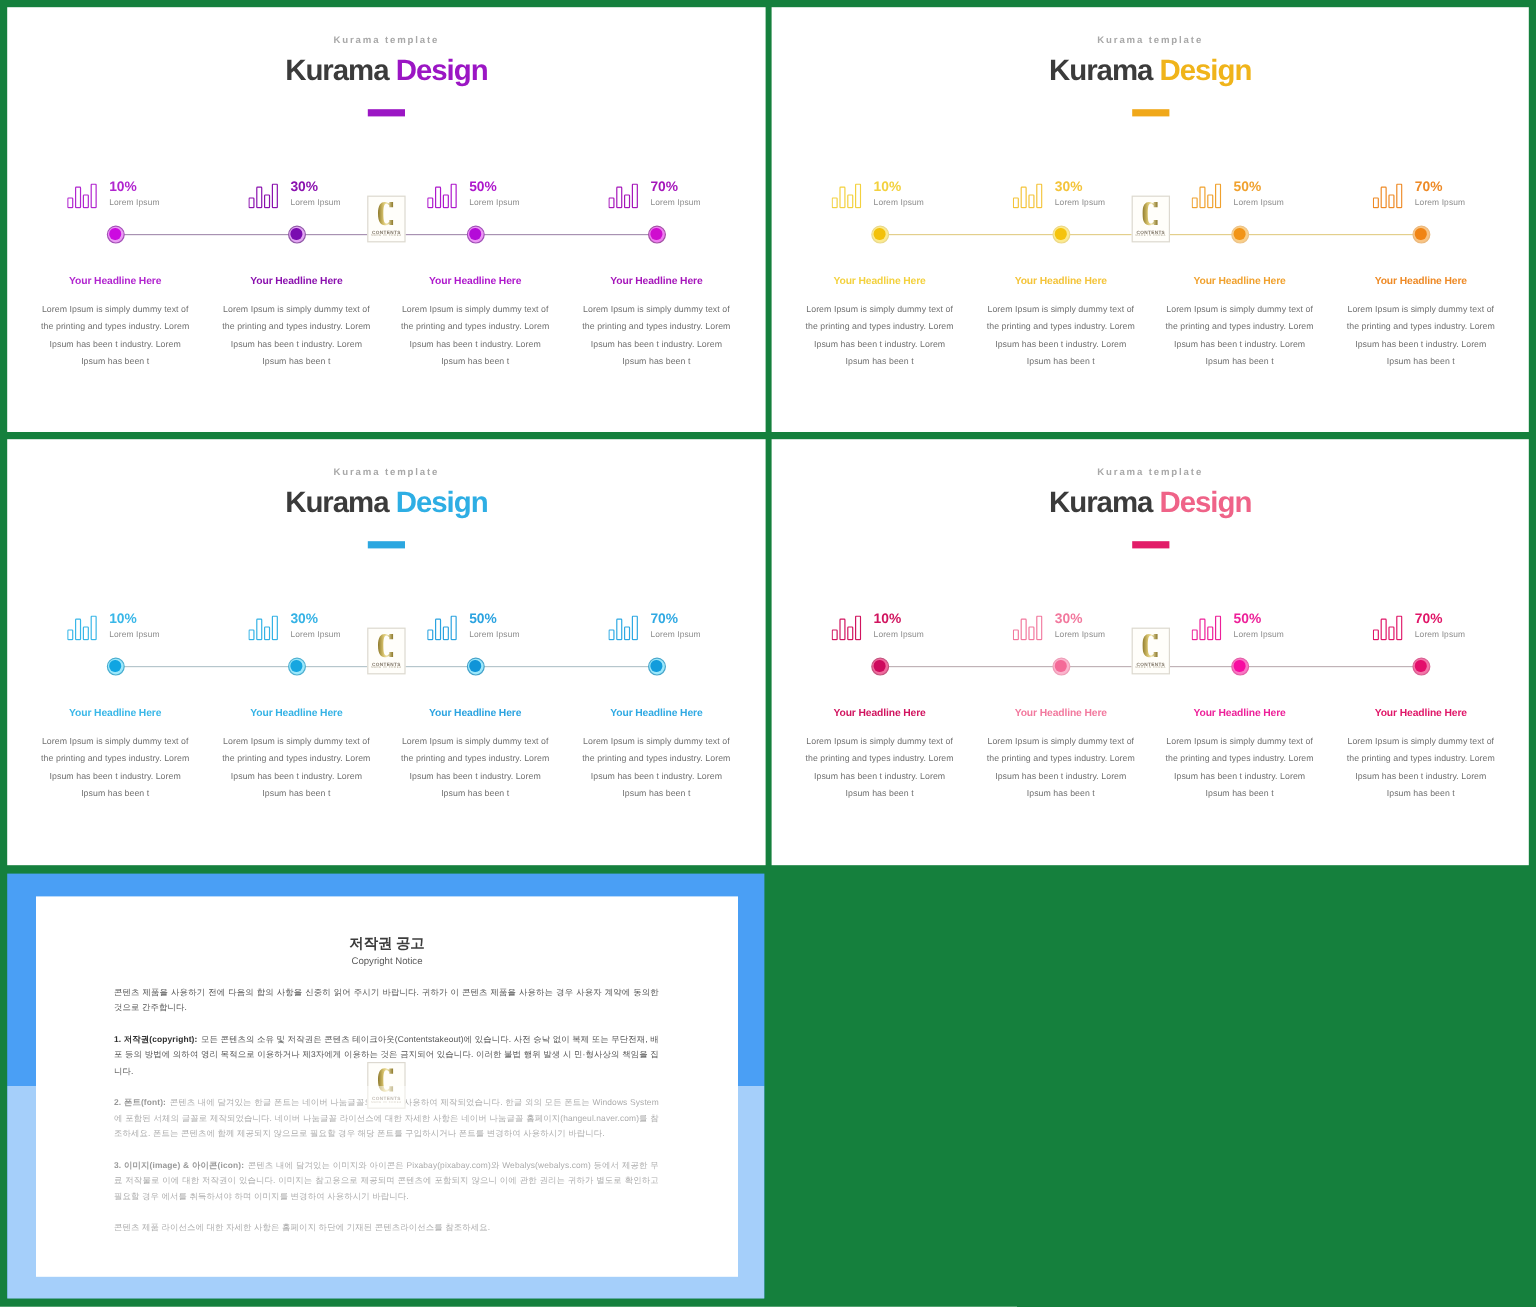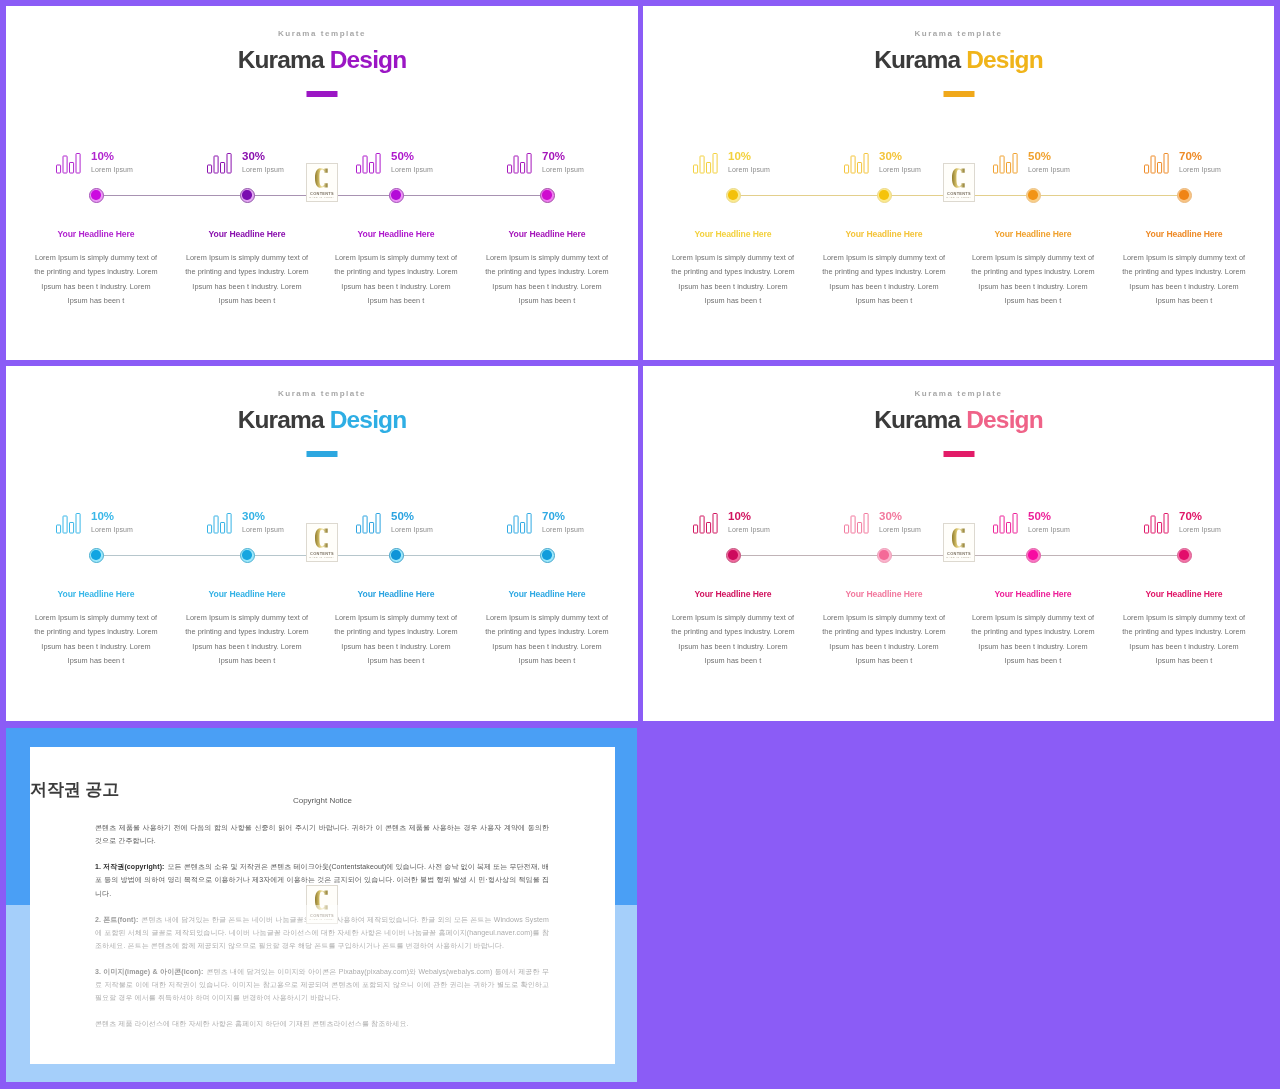--- a/index.html
+++ b/index.html
@@ -1,19 +1,19 @@
 <!DOCTYPE html>
 <html><head>
 <meta charset="utf-8">
 <title>Kurama Design</title>
 <style>
   html,body{margin:0;padding:0;}
   body{width:1280px;height:1089px;background:#daefdf;
        font-family:"Liberation Sans",sans-serif;overflow:hidden;}
-  .stage{position:relative;width:1280px;height:1089px;background:#8b5cf6;}
+  .stage{position:relative;width:1280px;height:1089px;background:#15803d;}
 
   
   .slide{position:absolute;background:#ffffff;overflow:hidden;}
   .s1{left:6px;  top:6px;   width:632px;height:354px;}
   .s2{left:643px;top:6px;   width:631px;height:354px;}
   .s3{left:6px;  top:366px; width:632px;height:355px;}
   .s4{left:643px;top:366px; width:631px;height:355px;}
 
   
   .eyebrow{position:absolute;left:0;right:0;top:23px;text-align:center;
@@ -61,22 +61,22 @@
   .logo .n2{position:absolute;left:0;right:0;top:32px;text-align:center;
             font-size:2.3px;color:#b0a894;letter-spacing:.55px;}
 
   
   .cslide{position:absolute;left:6px;top:728px;width:631px;height:354px;
           background:#4a9ff5;overflow:hidden;}
   .cslide .inner{position:absolute;left:24px;top:19px;width:585px;height:317px;
                  background:#fff;}
   .cov{position:absolute;left:0;top:177px;width:631px;height:178px;
        background:rgba(255,255,255,.5);pointer-events:none;z-index:9;}
-  .ctitle{position:absolute;left:0;right:0;top:31px;
-          font-size:17px;font-weight:700;color:#3c3c3c;letter-spacing:-.1px;}
+  .ctitle{position:absolute;left:0;right:0;top:31px;text-align:center;
+          font-size:12px;font-weight:700;color:#3c3c3c;letter-spacing:-.1px;}
   .csub{position:absolute;left:0;right:0;top:49px;text-align:center;
         font-size:8px;color:#5a5a5a;}
   .cbody{position:absolute;left:65px;width:454px;top:74px;font-size:7px;
          color:#525252;line-height:13.2px;text-align:justify;letter-spacing:0.1px;}
   .cbody p{margin:0 0 12.8px 0;}
   .cbody b{font-weight:700;color:#2e2e2e;}
   .cbody b:not(:empty){margin-right:3px;}
   .cslide .logo{left:276px;top:138px;}
 </style>
 </head>

